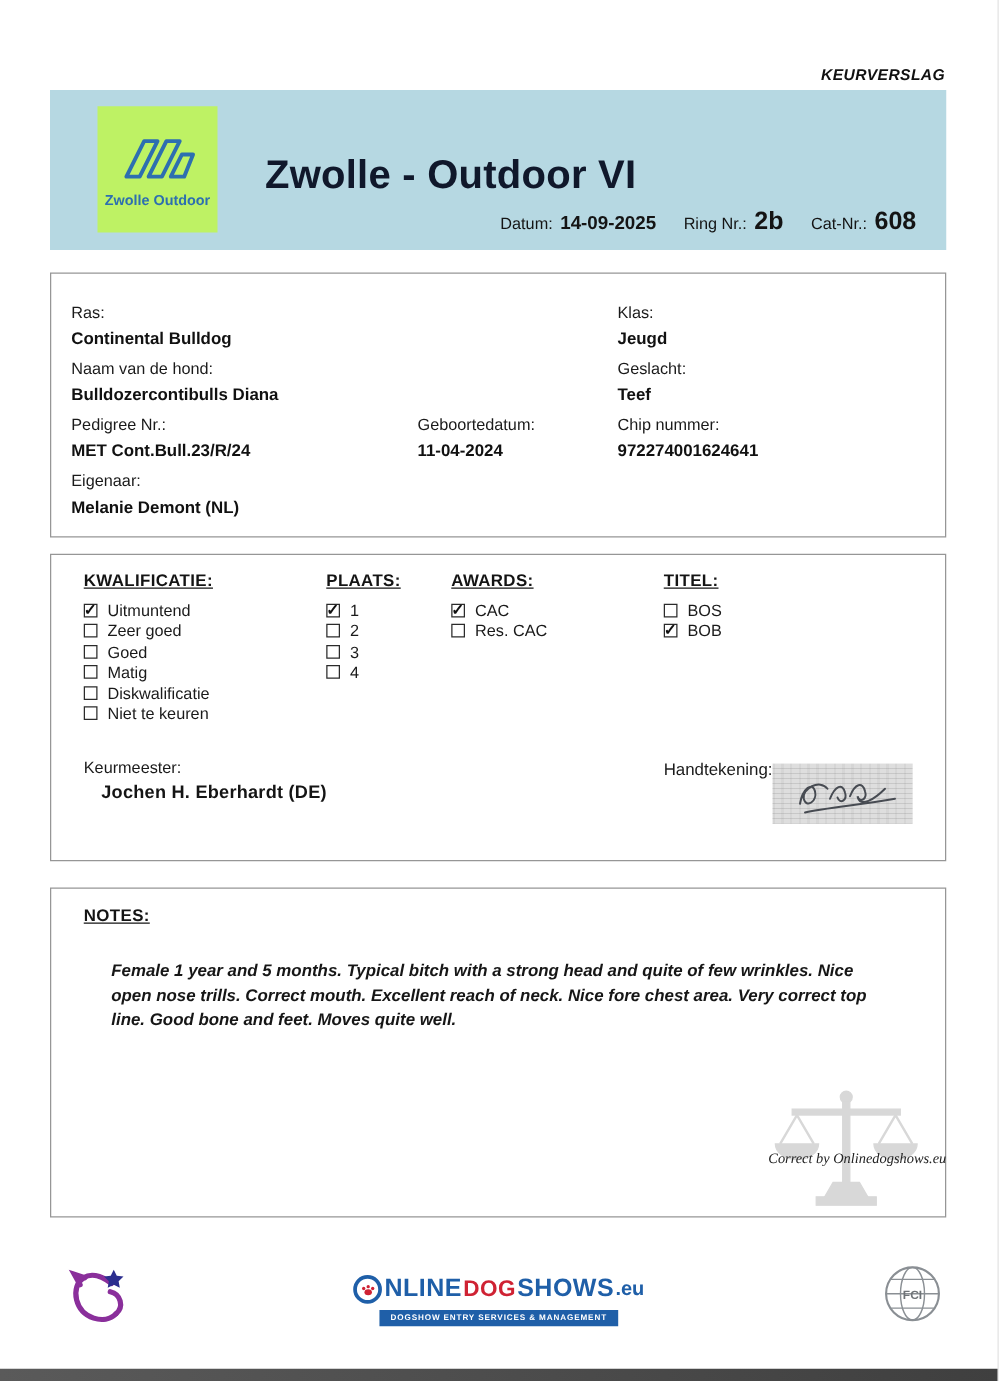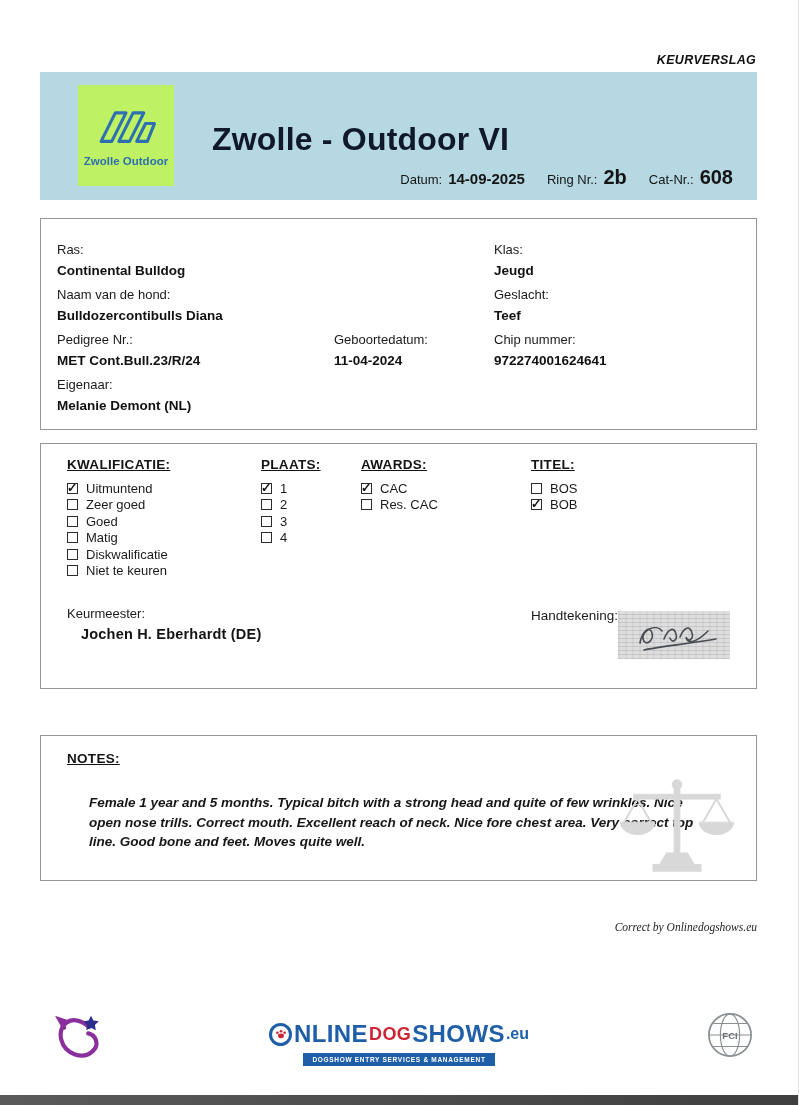--- a/index.html
+++ b/index.html
@@ -16,21 +16,21 @@
   .header-title { position:absolute; left:172px; top:30px; font-size:32px; font-weight:bold; color:#10182b; letter-spacing:.2px;margin-top:19px; }
   .header-meta { position:absolute; right:24px; bottom:11px; display:flex; align-items:baseline; gap:6px; font-size:13px; }
   .header-meta .val { font-weight:bold; font-size:15px; }
   .header-meta .val.big { font-size:20px; }
   .header-meta .gap { width:10px; }
 
   
   .box { position:absolute; left:40px; right:41px; border:1px solid #969696; background:#fff; }
   .info-box  { top:218px; height:212px; padding:20px 28px 14px 16px; }
   .qual-box  { top:443px; height:246px; padding:13px 26px; }
-  .notes-box { top:710px; height:146px; padding:13px 26px;margin-top:25px; }
+  .notes-box { top:710px; height:264px; padding:13px 26px; }
 
   
   .info-grid { display:grid; grid-template-columns:277px 160px 1fr; }
   .field { margin-bottom:3px; }
   .flabel { font-size:13px; line-height:21px; color:#1a1a1a; }
   .fvalue { font-size:13.5px; font-weight:bold; line-height:21px; color:#111; }
   .c1 { grid-column:1; } .c2 { grid-column:2; } .c3 { grid-column:3; }
 
   
   .qual-grid { display:grid; grid-template-columns:194px 100px 170px 1fr; }
@@ -57,21 +57,21 @@
   .watermark { position:absolute; right:14px; bottom:4px; }
 
   .provided { position:absolute; top:921px; right:41px; font-family:"Liberation Serif", serif; font-style:italic; font-size:11.5px; color:#222; }
 
   
   .cat-logo { position:absolute; left:52px; top:1010px; }
   .fci-logo { position:absolute; right:44px; top:1011px; }
   .ods-logo { position:absolute; left:50%; transform:translateX(-50%); top:1020px; text-align:center; }
   .ods-word { display:flex; align-items:center; justify-content:center; gap:1px; }
   .ods-o { width:23px; height:23px; border:3.5px solid #1f5fa8; border-radius:50%; display:flex; align-items:center; justify-content:center; margin-right:1px; }
-  .ods-blue { color:#1f5fa8; font-weight:bold; font-size:24px; letter-spacing:.4px; }
+  .ods-blue { color:#1f5fa8; font-weight:bold; font-size:20px; letter-spacing:.4px; }
   .ods-red  { color:#cf2233; font-weight:bold; font-size:18px; letter-spacing:.4px; }
   .ods-eu   { color:#1f5fa8; font-weight:bold; font-size:16px; }
   .ods-tagline { display:inline-block; background:#1f5fa8; color:#fff; font-size:6.5px; font-weight:bold; letter-spacing:.7px; padding:3px 9px; margin-top:3px; white-space:nowrap; }
 
   .bottom-bar { position:absolute; left:0; right:0; bottom:0; height:10px; background:linear-gradient(90deg,#5a5a5a,#3f3f3f); }
 </style>
 </head>
 <body>
 
 <div class="page">

